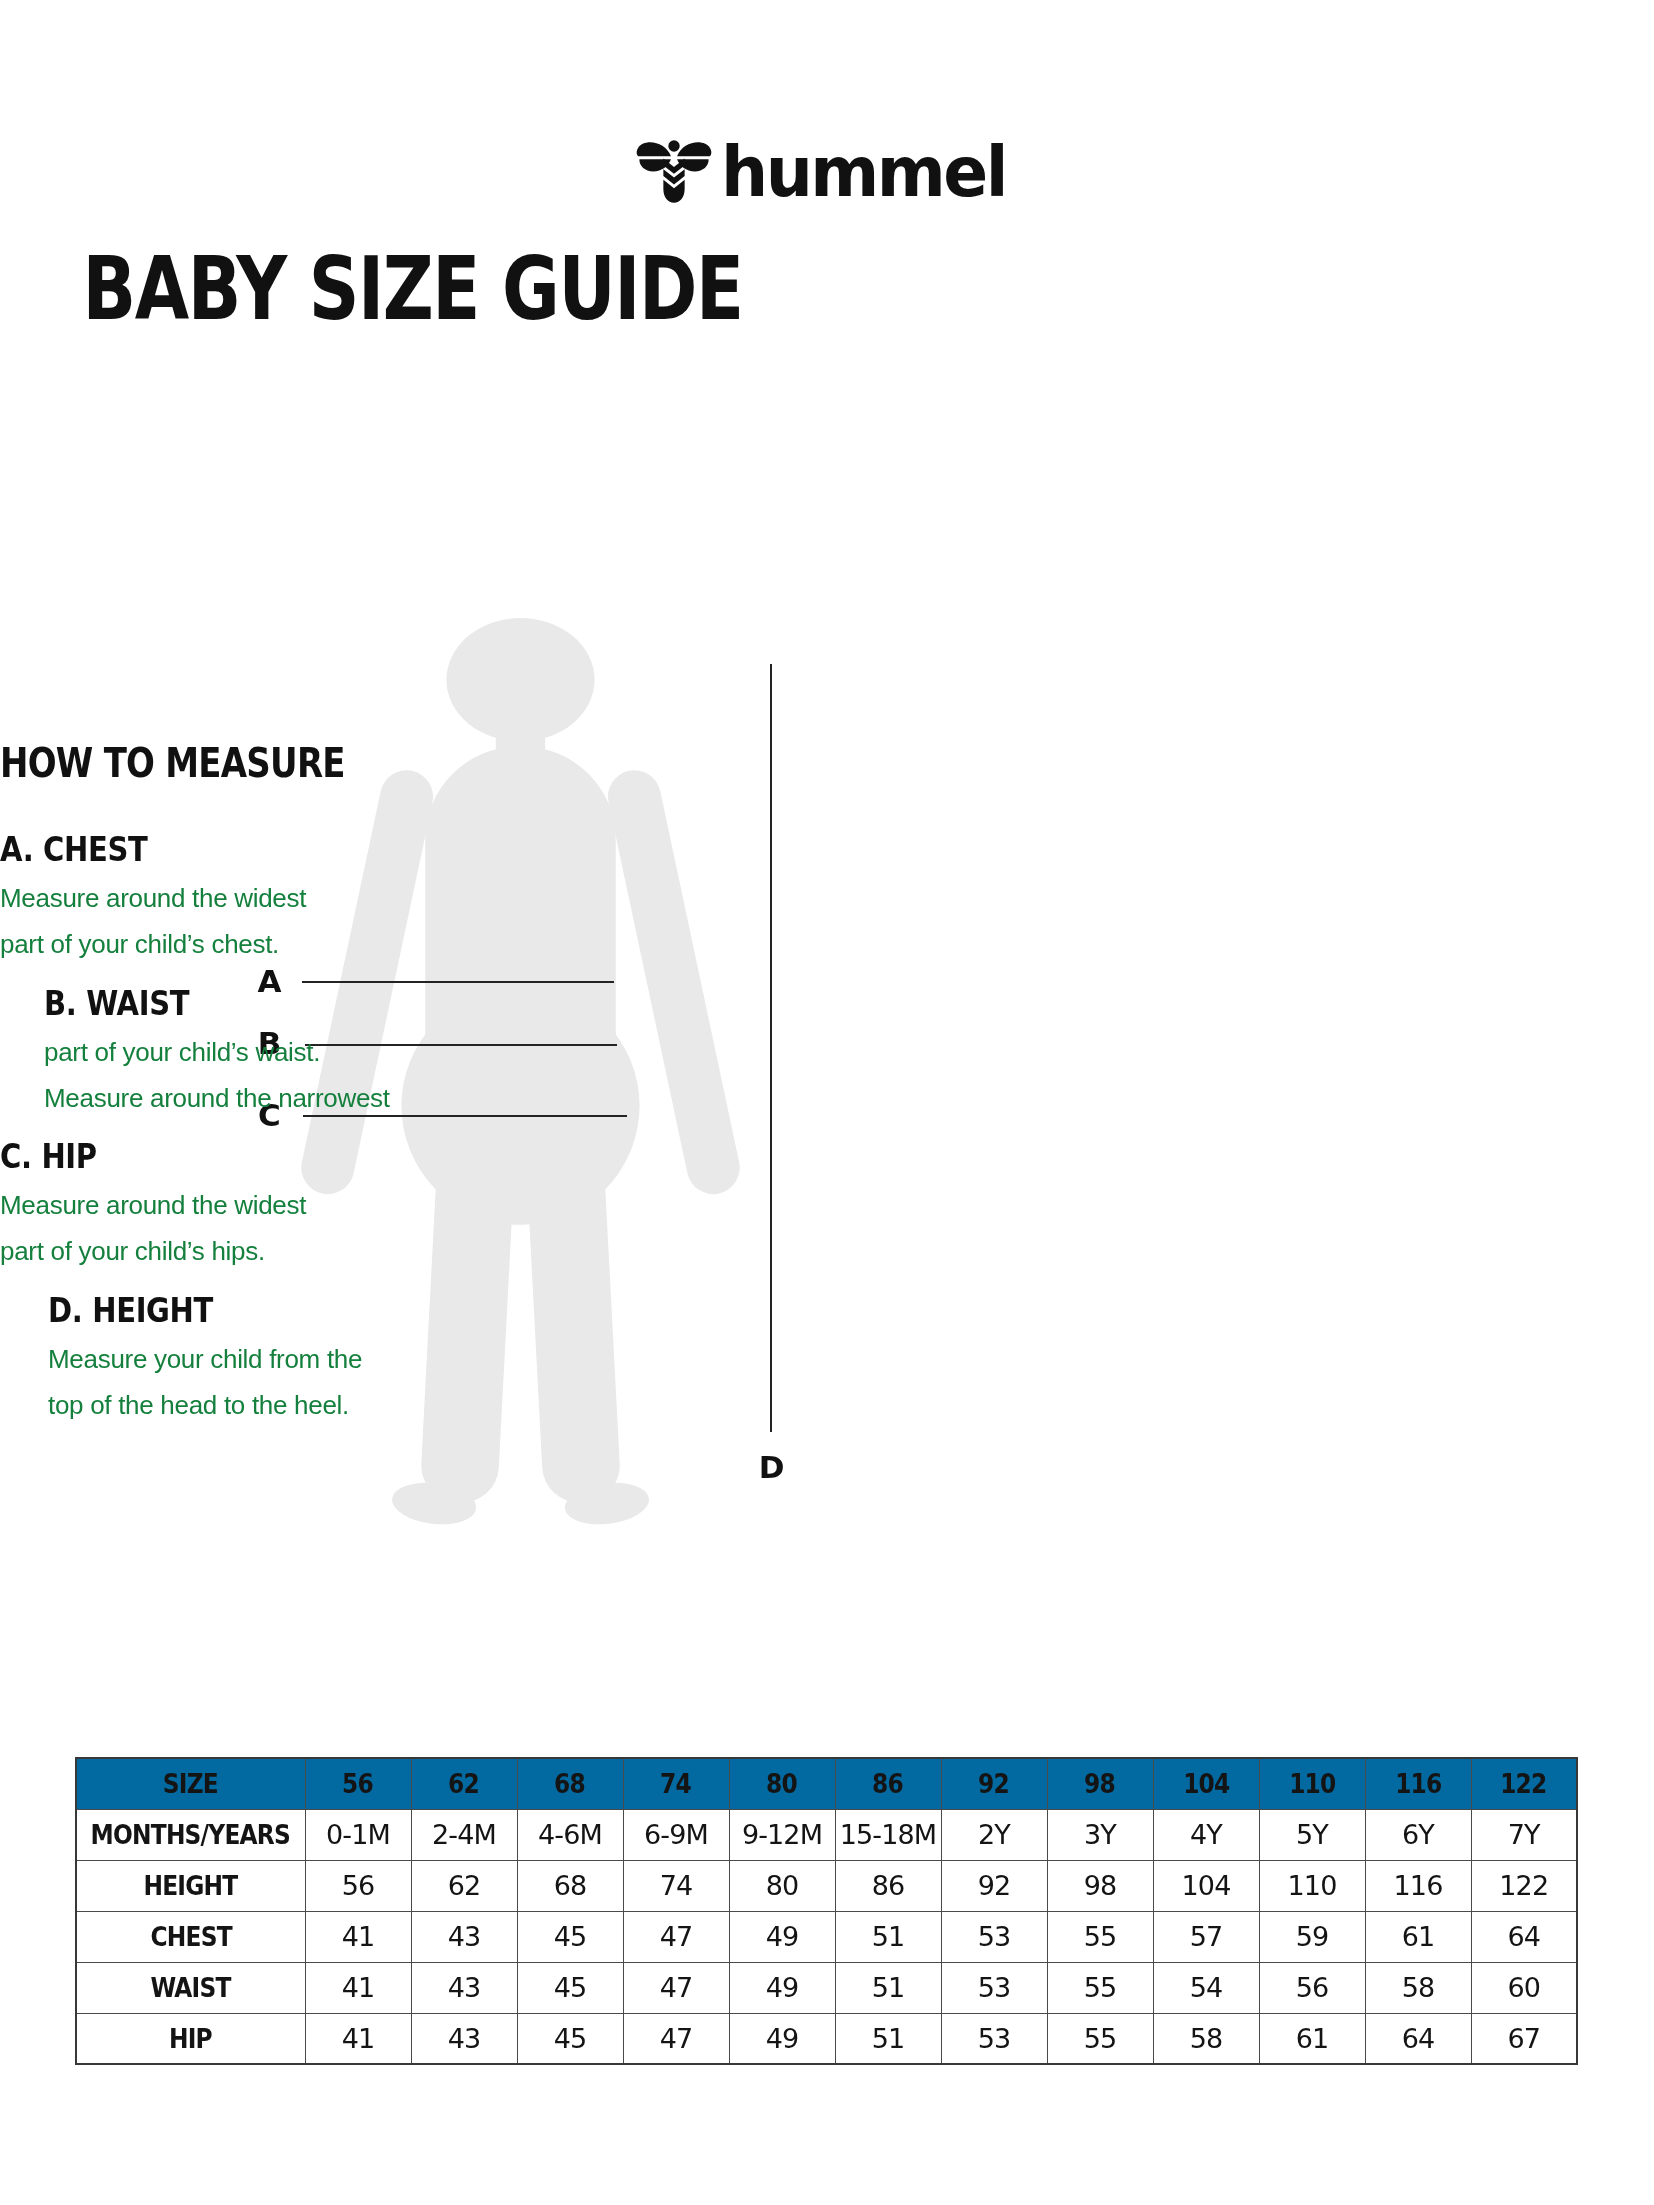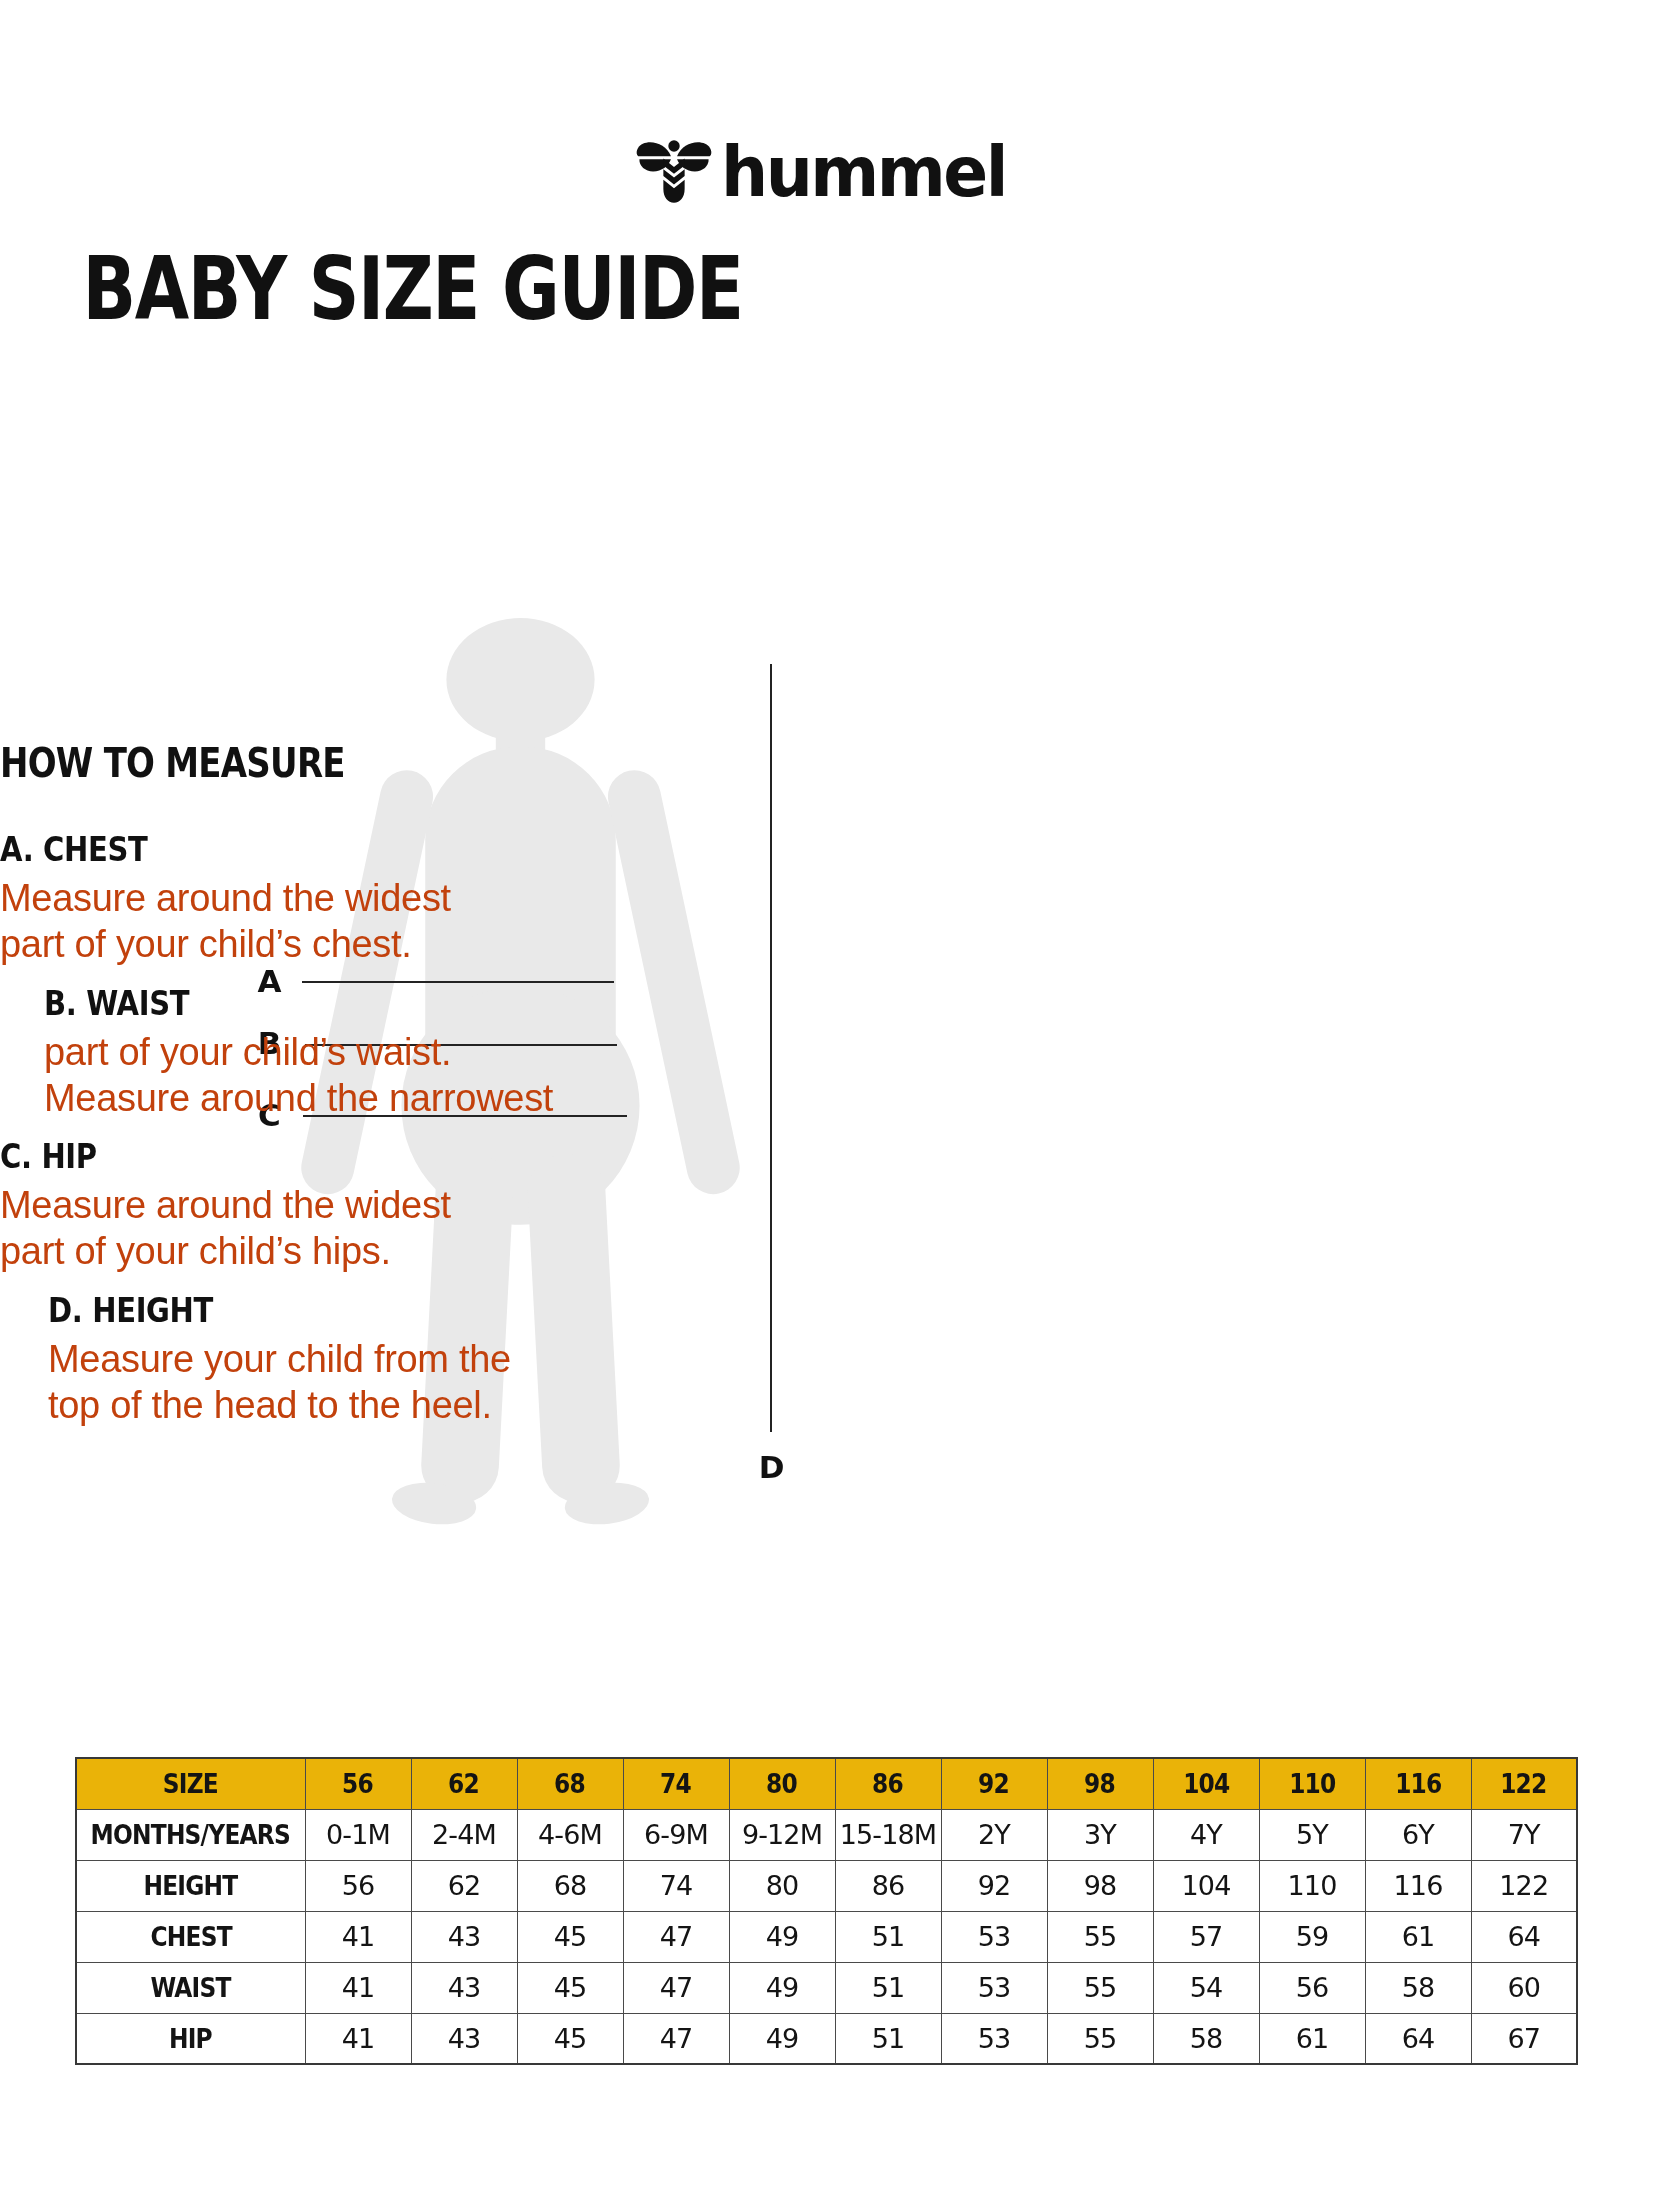--- a/index.html
+++ b/index.html
@@ -47,36 +47,36 @@
     letter-spacing:-0.9px; transform:scaleX(0.85); transform-origin:left center; white-space:nowrap; color:#111;
   }
   .m-section { position:absolute; left:0; width:494px; }
   .sec-a { top:831px; } .sec-b { top:985px;padding-left:44px; } .sec-c { top:1138px; } .sec-d { top:1292px;margin-left:48px; }
   .m-section h3 {
     font-family:"DejaVu Sans", sans-serif; font-weight:bold; font-size:33px; line-height:37px;
     letter-spacing:-0.4px; transform:scaleX(0.88); transform-origin:left center;
     white-space:nowrap; color:#111; margin-bottom:7px;
   }
   .m-section .bodyline {
-    font-family:"Liberation Sans", sans-serif; font-size:38px; line-height:46px;
-    color:#c2410c; white-space:nowrap; letter-spacing:-0.3px;
+    font-family:"Liberation Sans", sans-serif; font-size:26px; line-height:46px;
+    color:#15803d; white-space:nowrap; letter-spacing:-0.3px;
   }
   
   .size-table-wrap { position:absolute; left:75px; top:1757px; width:1503px; }
   table.size-table {
     width:1503px; border-collapse:collapse; table-layout:fixed;
     border:2.6px solid #383838;
   }
   table.size-table td {
     border:1.8px solid #4a4a4a; height:51px; text-align:center; vertical-align:middle;
     font-family:"DejaVu Sans", sans-serif; font-size:27px; letter-spacing:-0.9px; color:#141414;
     background:#ffffff; padding:0;
   }
   table.size-table col.first { width:229px; }
-  tr.t-head td { background:#eab308; font-weight:bold; }
+  tr.t-head td { background:#0369a1; font-weight:bold; }
   td.t-label { font-weight:bold; }
   td.t-label .cond, tr.t-head .cond {
     display:inline-block; transform:scaleX(0.88); transform-origin:center;
     white-space:nowrap; font-size:26.5px;
   }
 </style>
 </head>
 <body>
 
 <div class="page">

